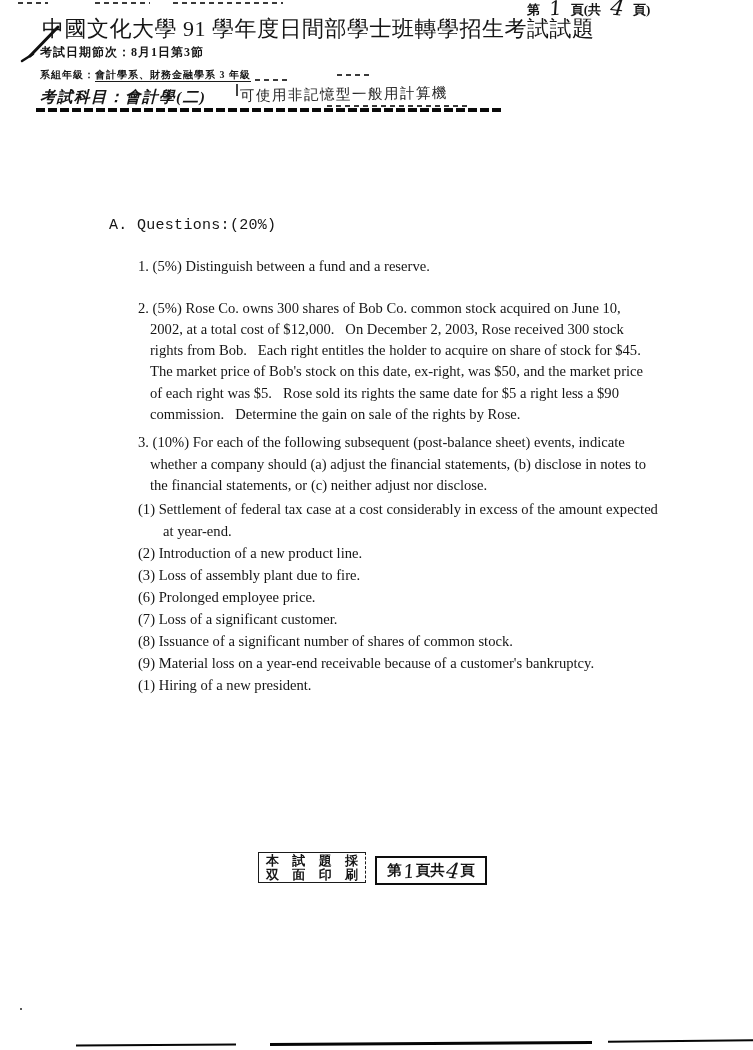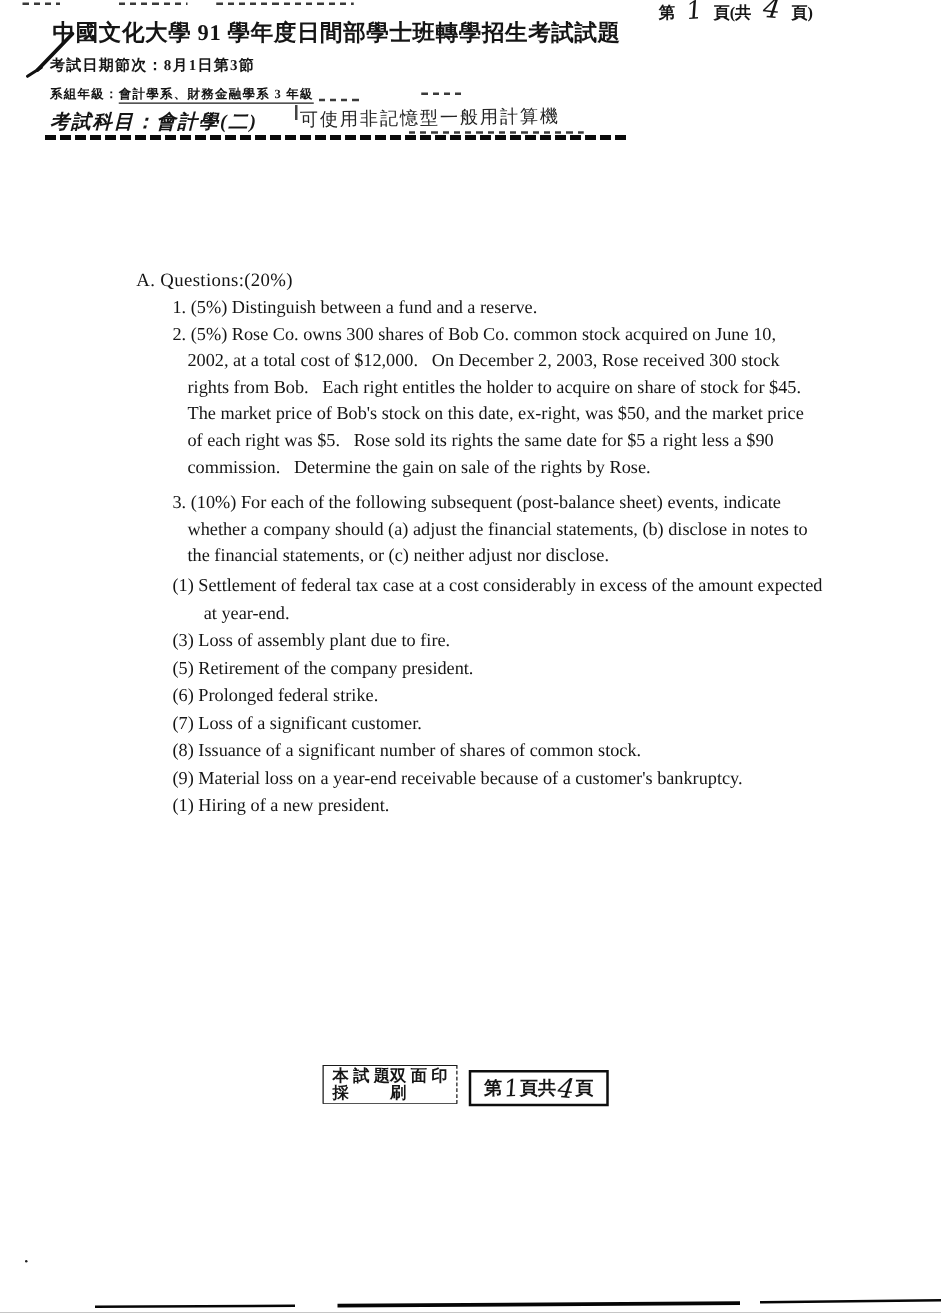--- a/index.html
+++ b/index.html
@@ -7,21 +7,21 @@
         font-family:"Liberation Serif","DejaVu Serif",serif;color:#151515;}
 
   
   .dashseg{position:absolute;height:2px;
            background:repeating-linear-gradient(90deg,#3a3a3a 0 5px,transparent 5px 9px);}
   .botline{position:absolute;background:#060606;}
   .dotnoise{position:absolute;width:2px;height:2px;background:#222;border-radius:50%;}
 
   
   .slash-svg{position:absolute;left:18px;top:22px;}
-  .title{position:absolute;left:42px;top:14px;font-size:18px;font-weight:bold;
+  .title{position:absolute;left:42px;top:14px;font-size:22px;font-weight:normal;
          letter-spacing:.5px;white-space:nowrap;}
   .counter{position:absolute;left:527px;top:1px;display:flex;align-items:flex-start;
            font-size:13px;font-weight:bold;white-space:nowrap;}
   .counter .gap{display:inline-block;width:9px;}
   .hw{font-weight:400;font-size:20px;line-height:14px;display:inline-block;
       transform:skewX(-8deg) rotate(-4deg);font-family:"DejaVu Serif",serif;}
   .hw4{font-size:22px;transform:skewX(-12deg) rotate(6deg);}
   .hline{position:absolute;left:40px;white-space:nowrap;font-weight:bold;}
   .date-line{top:44px;font-size:12px;letter-spacing:1px;}
   .dept-line{top:68px;font-size:10px;letter-spacing:1px;}
@@ -29,33 +29,33 @@
   .subject-line{top:87px;font-size:15.5px;letter-spacing:1.5px;font-style:italic;}
   .note{position:absolute;left:240px;top:85px;font-size:14.5px;letter-spacing:1.5px;
         color:#242424;transform:rotate(-.8deg);white-space:nowrap;font-weight:500;}
   .note-tick{position:absolute;left:236px;top:84px;width:2px;height:12px;background:#444;}
   .separator{position:absolute;left:36px;top:108px;width:468px;height:4px;
              background:repeating-linear-gradient(90deg,#0a0a0a 0 9px,transparent 9px 12px);}
 
   
   .body-block{position:absolute;left:109px;top:215px;width:560px;font-size:14.6px;
               line-height:21.3px;}
-  .section-heading{font-size:15px;letter-spacing:.3px;}
+  .section-heading{font-size:15px;letter-spacing:.3px;font-family:Liberation Mono, monospace;}
   .qwrap{margin-left:29px;}
-  .question{width:502px;padding-left:12px;text-indent:-12px;}
+  .question{width:502px;padding-left:12px;text-indent:-12px;margin-top:20px;}
   .q1{}
   .q3{margin-top:7px;}
   .qtext{white-space:pre-wrap;}
   .subitems{margin-top:2px;}
   .subitem{width:505px;padding-left:25px;text-indent:-25px;line-height:22px;}
 
   
   .duplex-stamp{position:absolute;left:258px;top:852px;width:108px;height:31px;
                 border:1.5px solid #1b1b1b;border-right-style:dashed;box-sizing:border-box;
-                display:flex;flex-direction:row;justify-content:space-between;
+                display:flex;flex-direction:column;justify-content:space-between;
                 padding:1px 7px;font-size:13px;font-weight:bold;}
   .stamp-row{text-align:justify;text-align-last:justify;line-height:13px;}
   .page-stamp{position:absolute;left:375px;top:856px;width:112px;height:29px;
               border:2.5px solid #0d0d0d;box-sizing:border-box;display:flex;
               align-items:center;justify-content:center;font-size:14.5px;font-weight:bold;
               white-space:nowrap;}
   .page-stamp .hw{font-size:19px;line-height:10px;margin:0 1px;}
   .page-stamp .hw4{font-size:21px;}
 </style>
 </head>
@@ -121,30 +121,30 @@
         <span>3.</span>
         <span class="qtext">(10%) For each of the following subsequent (post-balance sheet) events, indicate whether a company should (a) adjust the financial statements, (b) disclose in notes to the financial statements, or (c) neither adjust nor disclose.</span>
       </div>
 
       <div class="subitems">
         <div class="subitem">
           <span>(1)</span>
           <span>Settlement of federal tax case at a cost considerably in excess of the amount expected at year-end.</span>
         </div>
         <div class="subitem">
+          <span>(2)</span>
+          <span>Introduction of a new product line.</span>
+        </div>
+        <div class="subitem">
           <span>(3)</span>
           <span>Loss of assembly plant due to fire.</span>
         </div>
         <div class="subitem">
-          <span>(5)</span>
-          <span>Retirement of the company president.</span>
-        </div>
-        <div class="subitem">
           <span>(6)</span>
-          <span>Prolonged federal strike.</span>
+          <span>Prolonged employee price.</span>
         </div>
         <div class="subitem">
           <span>(7)</span>
           <span>Loss of a significant customer.</span>
         </div>
         <div class="subitem">
           <span>(8)</span>
           <span>Issuance of a significant number of shares of common stock.</span>
         </div>
         <div class="subitem">

